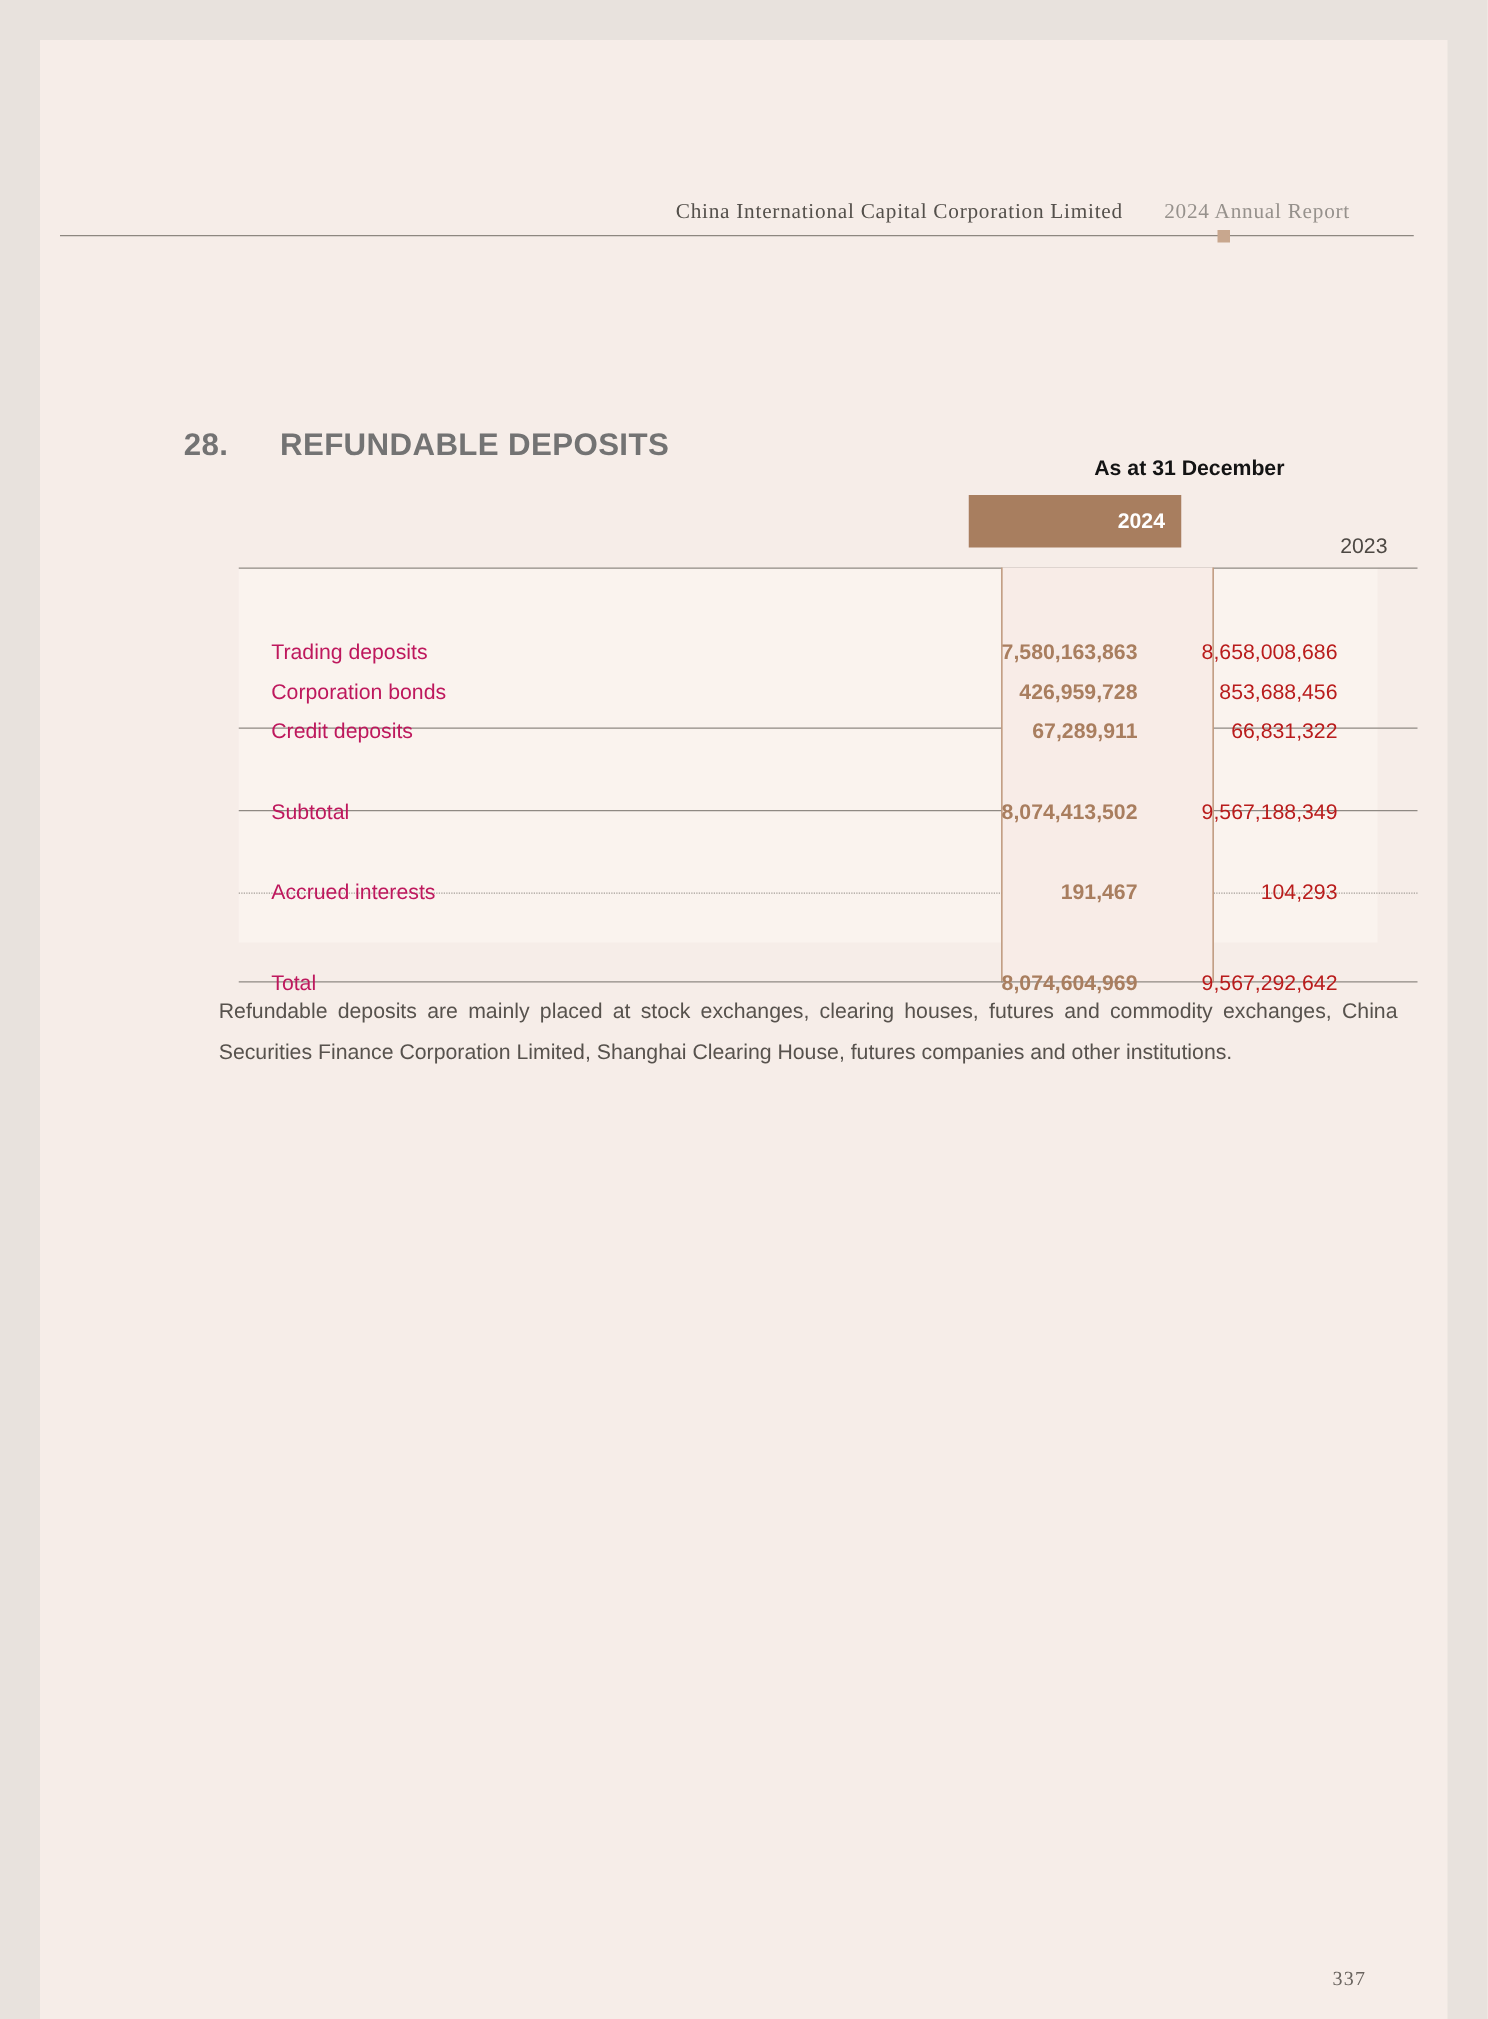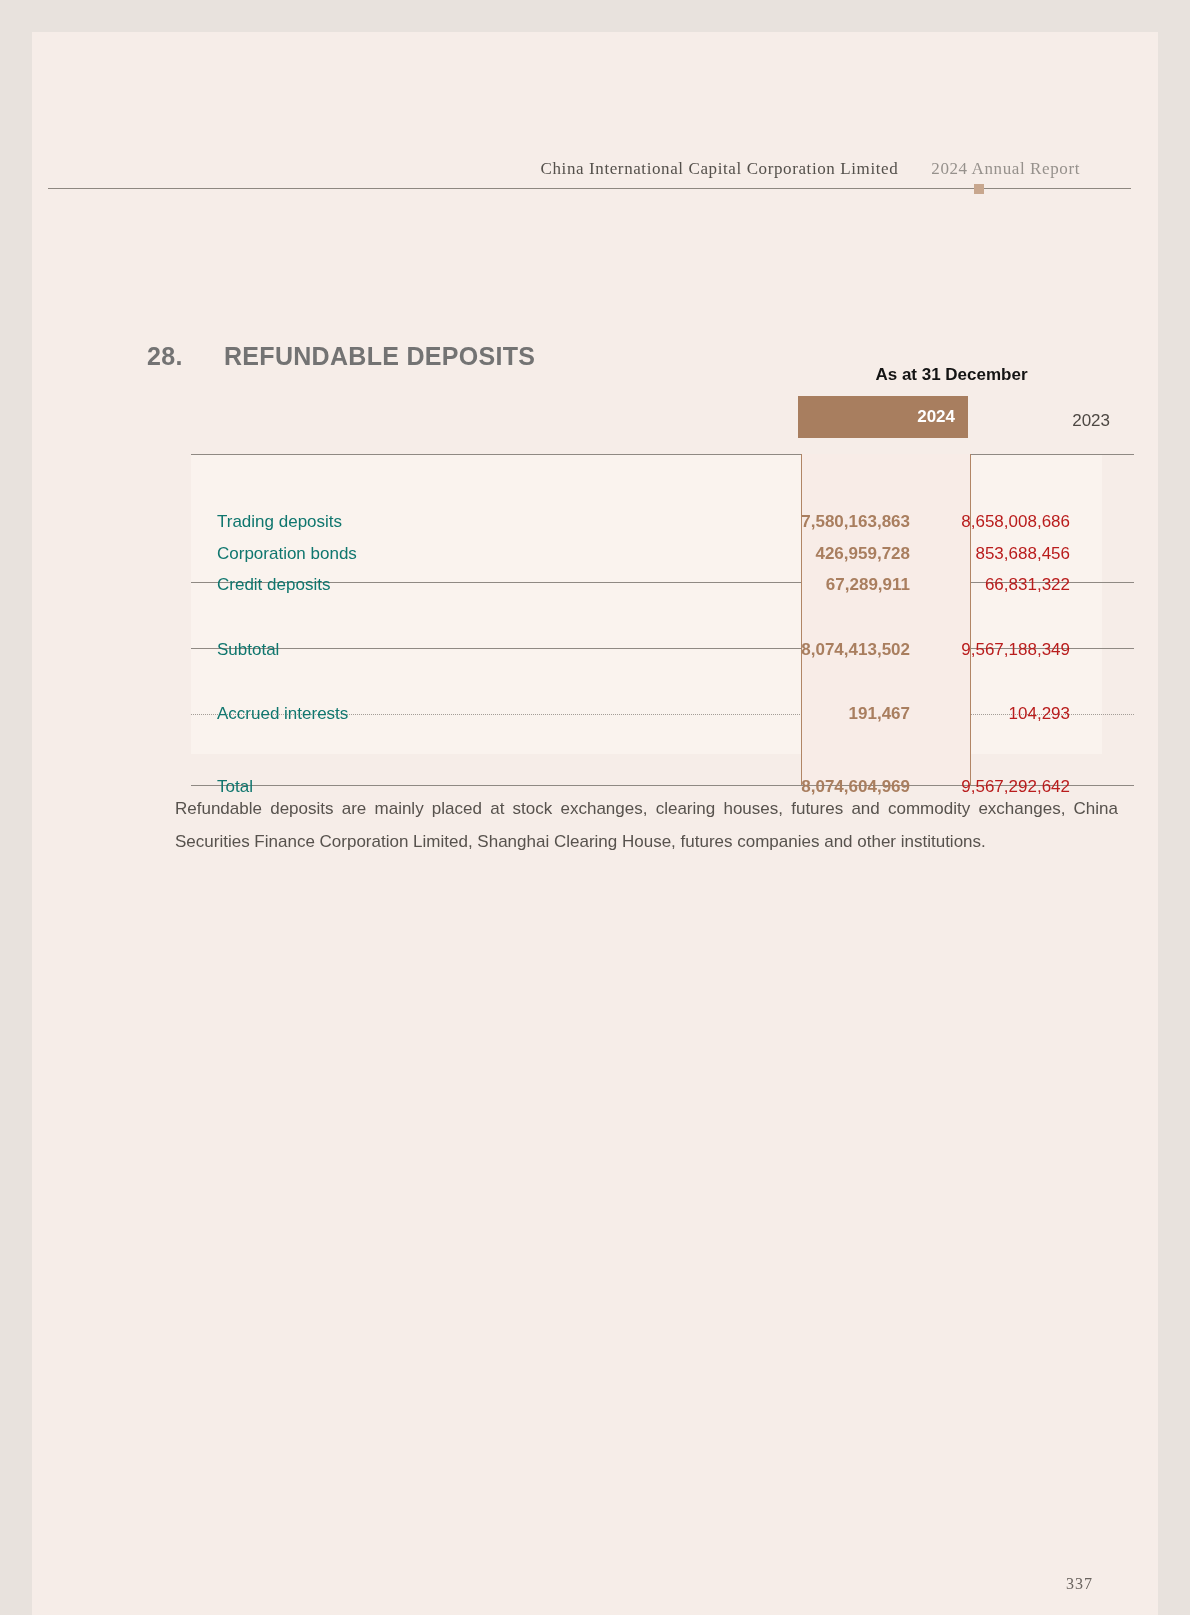--- a/index.html
+++ b/index.html
@@ -39,28 +39,28 @@
     letter-spacing:0.3px;
   }
   .section-number { width:45px; }
 
   
   .period-header {
     position:absolute; top:317px; left:737px; width:333px;
     text-align:center; font-size:17px; font-weight:700; color:#141414;
   }
   .cell-2024 {
-    position:absolute; top:348px; left:750px;
+    position:absolute; top:348px; left:727px;
     width:170px; height:42px;
     background:#a87e5f;
     color:#ffffff; font-size:17px; font-weight:700;
     text-align:right; line-height:42px; padding-right:13px;
   }
   .label-2023 {
-    position:absolute; top:352px; left:930px;
+    position:absolute; top:368px; left:930px;
     width:132px; height:42px;
     color:#4d4843; font-size:17px;
     text-align:right; line-height:42px;
   }
 
   
   .table-body {
     position:absolute; top:390px; left:127px;
     width:943px; height:332px;
   }
@@ -83,21 +83,21 @@
     border-left:1px solid #b18565;
     border-right:1px solid #b18565;
     z-index:2;
   }
   .hline.bottom { z-index:3; }
   .trow {
     position:absolute; left:0; right:0; height:30px;
     z-index:4; font-size:17px; line-height:30px;
   }
   .tlabel {
-    position:absolute; left:10px; color:#0f766e;
+    position:absolute; left:10px; color:#be185d;
   }
   .tval24 {
     position:absolute; right:176px;
     color:#a97e5f; font-weight:700;
   }
   .tval23 {
     position:absolute; right:16px; color:#b91c1c;
   }
 
   

